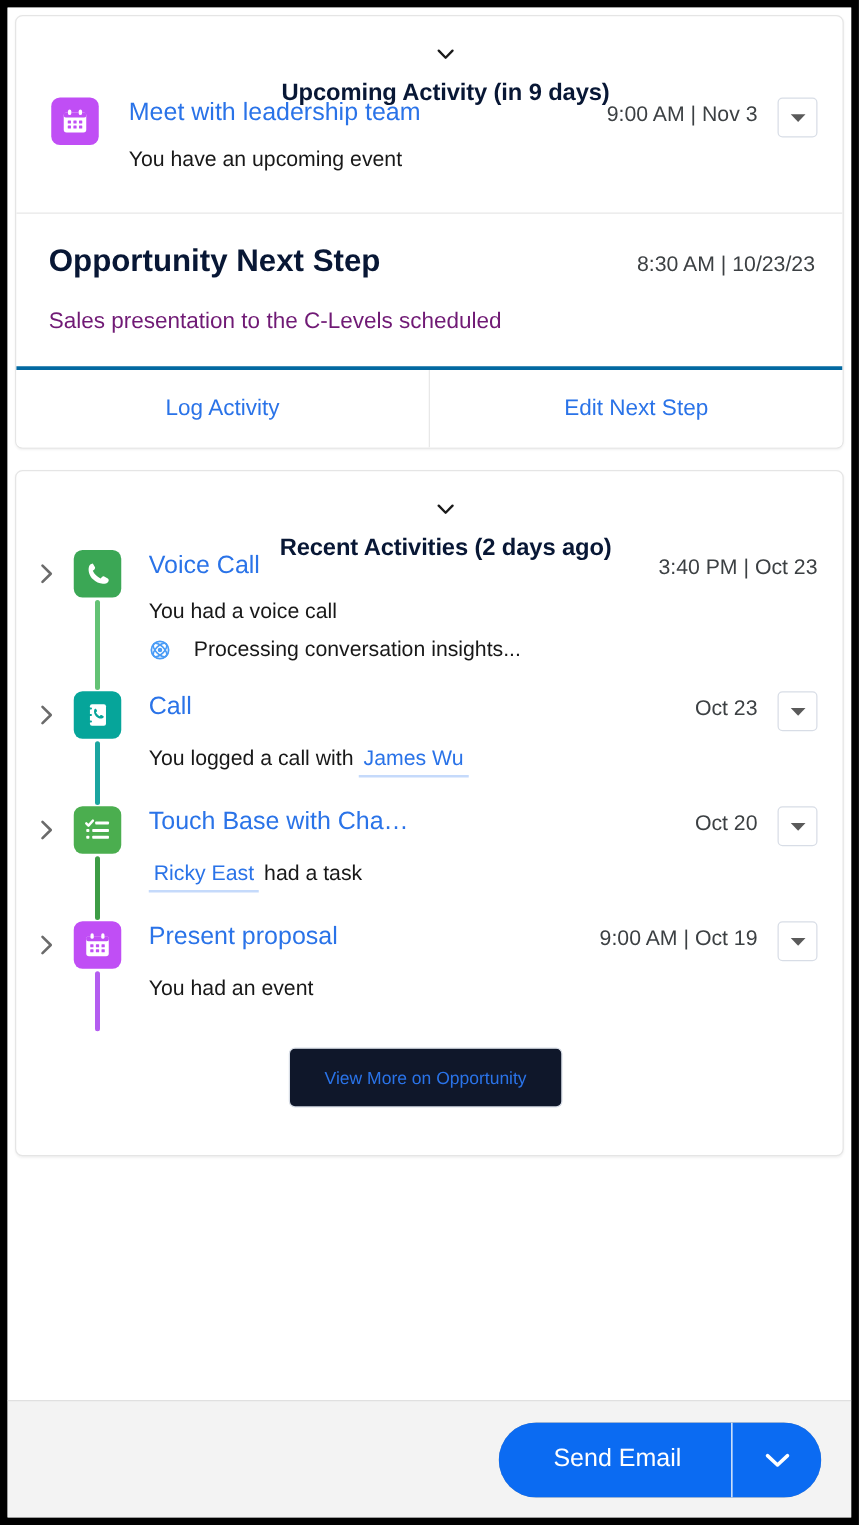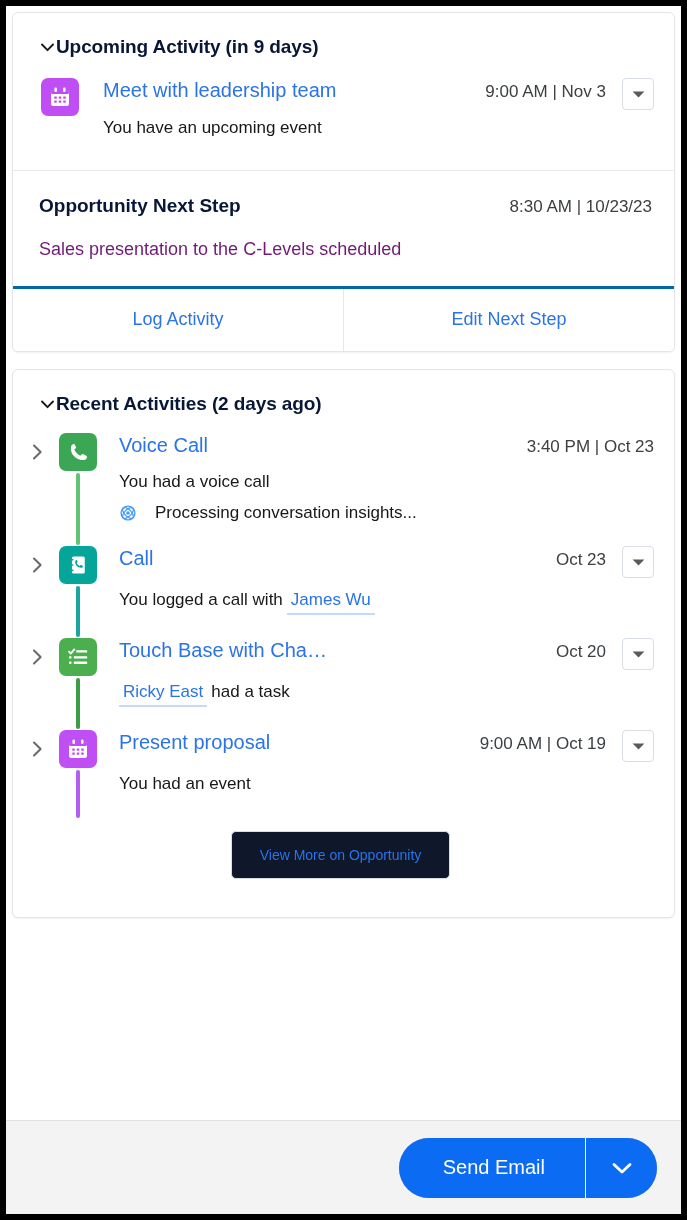--- a/index.html
+++ b/index.html
@@ -40,23 +40,25 @@
     border-radius: 6px;
     box-shadow: 0 1px 2px rgba(0,0,0,0.06);
     overflow: hidden;
   }
   .card + .card { margin-top: 17px; }
 
   
   .section-header {
     display: flex;
     align-items: center;
+    gap: 12px;
     padding: 22px 0 0 26px;
     height: 46px;
     box-sizing: border-box;
+    flex-direction: column;
   }
   .chevron-down {
     width: 17px;
     height: 17px;
     flex: none;
     display: block;
   }
   .section-title {
     font-size: 19px;
     font-weight: bold;
@@ -136,21 +138,21 @@
   
   .divider { height: 1px; background: #e8e8e8; }
   .nextstep {
     padding: 24px 22px 26px 26px;
   }
   .ns-top {
     display: flex;
     align-items: baseline;
   }
   .ns-title {
-    font-size: 19px;
+    font-size: 25px;
     font-weight: bold;
     color: #081735;
   }
   .ns-date {
     margin-left: auto;
     font-size: 17px;
     color: #3c4043;
     white-space: nowrap;
   }
   .ns-desc {

